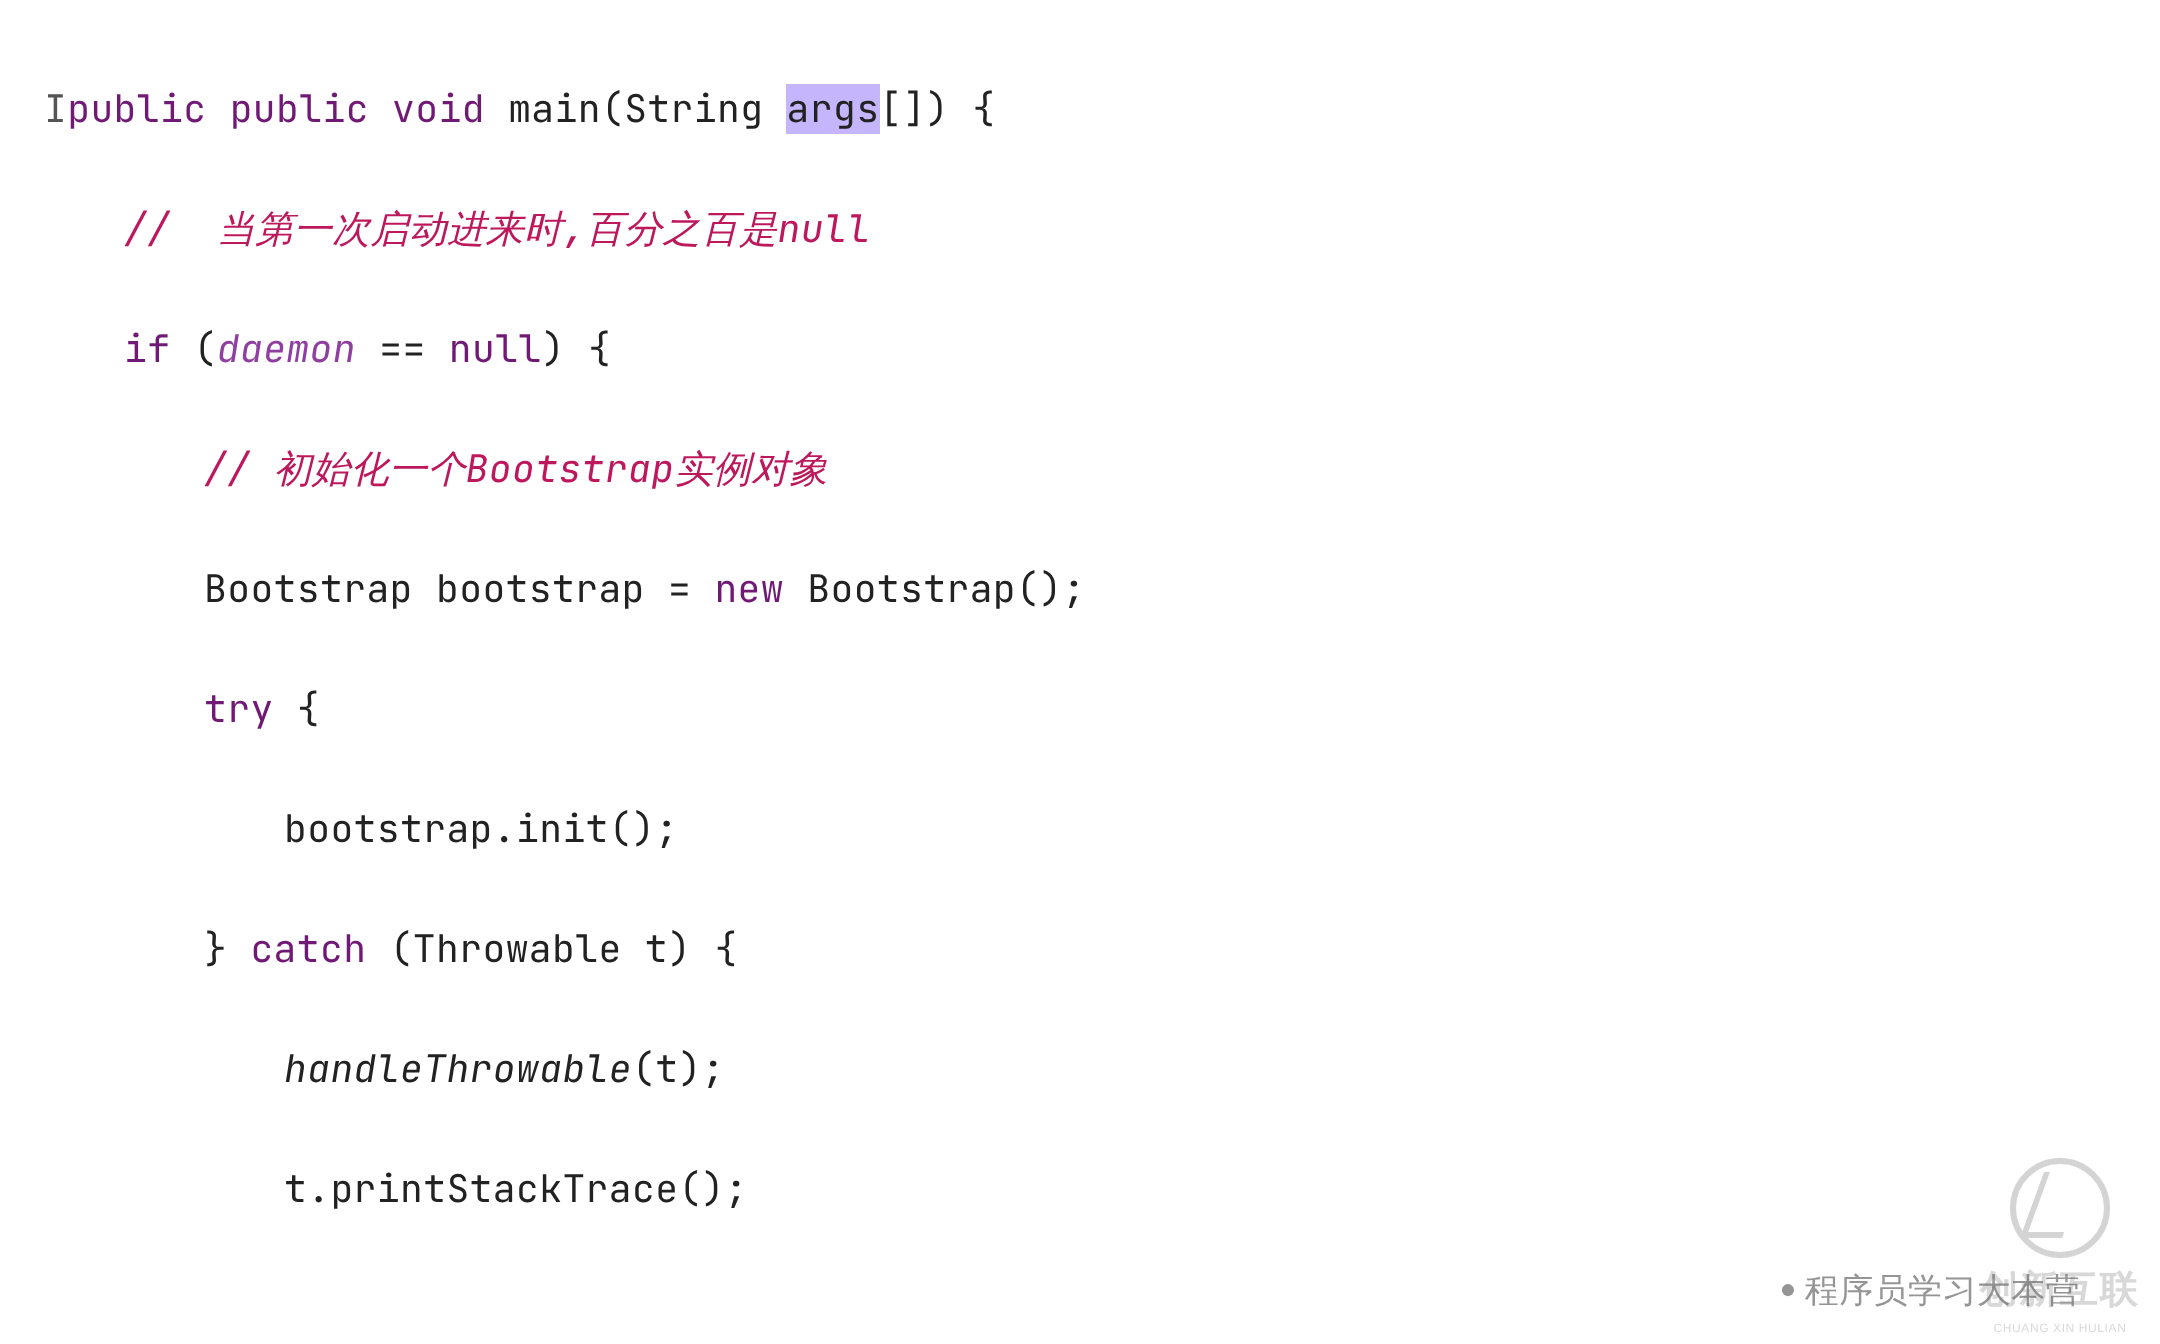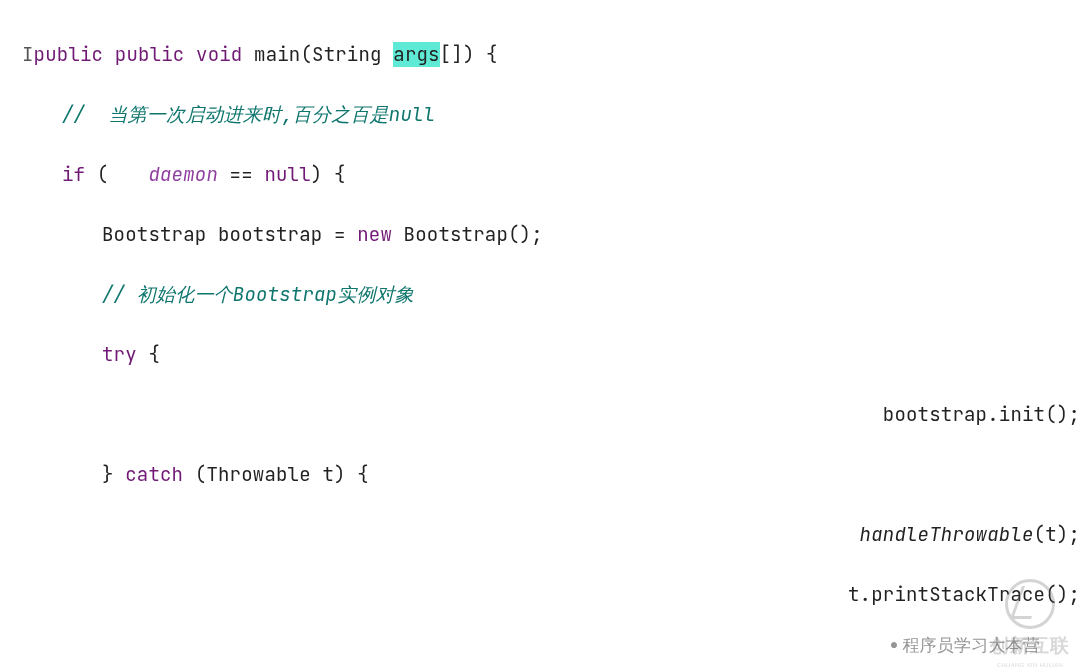--- a/index.html
+++ b/index.html
@@ -13,26 +13,26 @@
     letter-spacing: 0.2px;
   }
   .code-block {
     padding: 10px 0 0 22px;
     white-space: pre;
     position: relative;
   }
   .line { display: block; }
   .i1 { padding-left: 40px; }
   .i2 { padding-left: 80px; }
-  .i3 { padding-left: 120px; text-align: right; }
+  .i3 { padding-left: 120px; }
   .kw   { color: #701a75; }      
-  .comm { color: #0f766e; font-style: italic; }
-  .id   { color: #8f3f9f; font-style: italic; margin-left: 40px; } 
-  .call { color: #222; font-style: italic; margin-left: 28px; }
-  .hl   { background: #5eead4; }
+  .comm { color: #be185d; font-style: italic; }
+  .id   { color: #8f3f9f; font-style: italic; } 
+  .call { color: #222; font-style: italic; }
+  .hl   { background: #c4b5fd; }
   .watermark-text {
     position: fixed;
     right: 40px;
     bottom: 12px;
     color: #8a8a8a;
     font-family: "PingFang SC","Microsoft YaHei",sans-serif;
     font-style: normal;
     font-size: 17px;
     opacity: 0.9;
     margin-top: 40px;
@@ -67,22 +67,22 @@
   .watermark-logo .en { font-size: 6px; color:#777; letter-spacing: 0.3px; }
   .caret { color:#555; }
 </style>
 </head>
 <body>
 
 <div class="code-block">
 <span class="line"><span class="caret">I</span><span class="kw">public</span> <span class="kw">public</span> <span class="kw">void</span> <span>main</span><span>(String </span><span class="hl">args</span><span>[]) {</span></span>
 <span class="line i1"><span class="comm">//  当第一次启动进来时,百分之百是null</span></span>
 <span class="line i1"><span class="kw">if</span><span> (</span><span class="id">daemon</span><span> == </span><span class="kw">null</span><span>) {</span></span>
+<span class="line i2"><span class="comm">// 初始化一个Bootstrap实例对象</span></span>
 <span class="line i2"><span>Bootstrap bootstrap = </span><span class="kw">new</span><span> Bootstrap();</span></span>
-<span class="line i2"><span class="comm">// 初始化一个Bootstrap实例对象</span></span>
 <span class="line i2"><span class="kw">try</span><span> {</span></span>
 <span class="line i3"><span>bootstrap.init();</span></span>
 <span class="line i2"><span>} </span><span class="kw">catch</span><span> (Throwable t) {</span></span>
 <span class="line i3"><span class="call">handleThrowable</span><span>(t);</span></span>
 <span class="line i3"><span>t.printStackTrace();</span></span>
 
 
 
 
 

